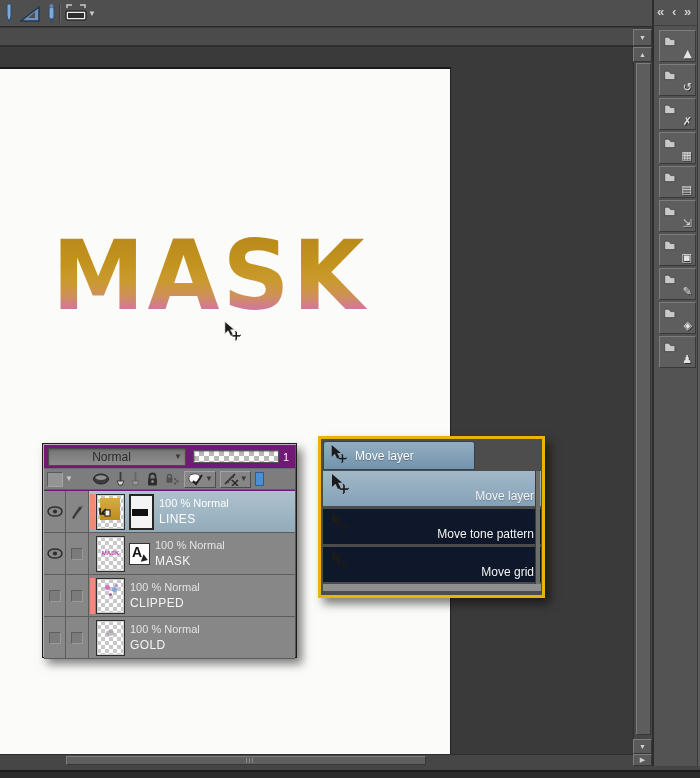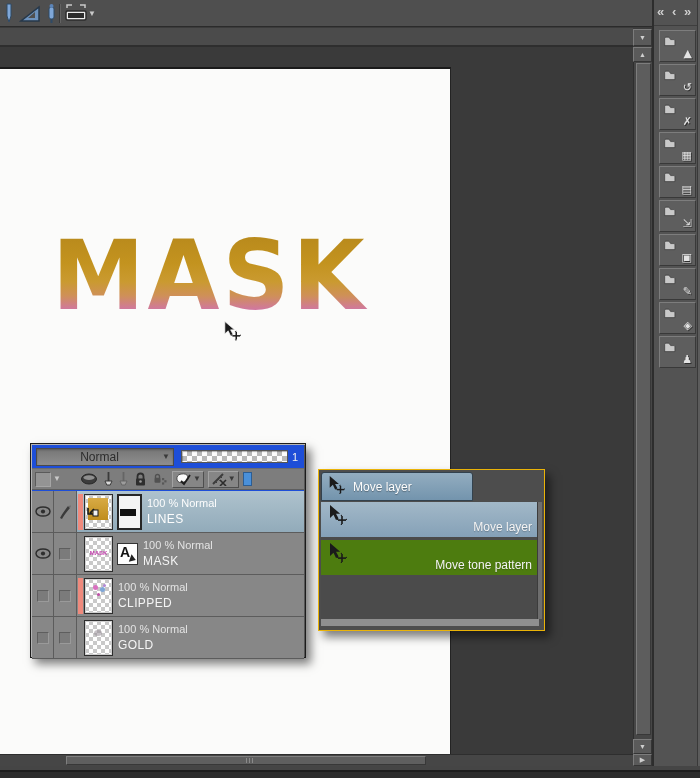--- a/index.html
+++ b/index.html
@@ -65,21 +65,21 @@
   .chev { position:absolute; top:4px; font-size:13px; font-weight:bold; cursor:default; }
   #sidebar-edge { position:absolute; right:0; top:0; width:3px; height:100%;
     background:#5c5c5c; border-left:1px solid #393939; }
   .tool-btn { position:absolute; left:5px; width:37px; height:32px; background:#5e5e5e;
     border:1px solid; border-color:#7d7d7d #393939 #393939 #7d7d7d; }
   .tool-btn .cursor-ic { position:absolute; left:3px; top:3px; }
   .tool-btn .glyph { position:absolute; right:3px; bottom:1px; font-size:11px; color:#e3e3e3;
     text-shadow:1px 1px 0 #2e2e2e; font-family:"DejaVu Sans", sans-serif; }
 
   
-  #layers-panel { left:30px; top:443px; width:276px; height:215px; background:#1d4ed8;
+  #layers-panel { left:42px; top:443px; width:255px; height:215px; background:#701a75;
     border:1px solid #1c1c1c;
     box-shadow:inset 1px 1px 0 #b4b4b4, inset -1px -1px 0 #565656, 5px 6px 9px rgba(0,0,0,.5); }
   #lp-header1 { position:absolute; left:1px; top:1px; right:1px; height:23px;
     display:flex; align-items:center; padding:0 4px; }
   #blend-dd { width:138px; height:18px; background:linear-gradient(#767676,#8e8e8e);
     border:1px solid #4a4a4a; display:flex; align-items:center; color:#2c2c2c; font-size:12px;
     box-shadow:inset 0 1px 2px rgba(0,0,0,.25); }
   #blend-dd .lbl { flex:1; text-align:center; }
   #blend-dd .dd-arrow { color:#3a3a3a; margin-right:3px; }
   #opacity-slider { flex:1; height:13px; margin-left:7px; border:1px solid #555;
@@ -131,29 +131,29 @@
     display:flex; align-items:flex-start; justify-content:flex-start; padding-left:2px; line-height:1.2; }
   .badge-cursor { position:absolute; right:1px; bottom:1px; width:0; height:0;
     border-left:6px solid #222; border-top:4px solid transparent; border-bottom:4px solid transparent;
     transform:rotate(20deg); }
   .row-texts { margin-left:5px; display:flex; flex-direction:column; justify-content:center; gap:3px; }
   .op-text { font-size:11px; color:#e3e3e3; white-space:nowrap; }
   .layer-name { font-size:12px; color:#f4f4f4; letter-spacing:.4px; white-space:nowrap; }
   .lrow.selected .op-text, .lrow.selected .layer-name { color:#fdfdfd; }
 
   
-  #subtool-popup { left:318px; top:469px; width:227px; height:162px; background:#4d4d4d;
-    border:1px solid #eab308; box-shadow:5px 6px 9px rgba(0,0,0,.5); }
+  #subtool-popup { left:318px; top:436px; width:227px; height:162px; background:#4d4d4d;
+    border:3px solid #eab308; box-shadow:5px 6px 9px rgba(0,0,0,.5); }
   #popup-tab { position:absolute; left:2px; top:2px; width:152px; height:29px;
     background:linear-gradient(#93adc0,#7394ad); border:1px solid #33424e; border-radius:3px 3px 0 0;
     display:flex; align-items:center; padding-left:5px; }
   #popup-tab .tab-label { color:#fdfdfd; font-size:12px; margin-left:8px;
     text-shadow:0 1px 1px rgba(0,0,0,.35); }
   #popup-list { position:absolute; left:2px; top:32px; width:218px; bottom:4px; background:#4b4b4b; }
-  .p-item { position:relative; height:38px; background:#4d7c0f; border-bottom:3px solid #4b4b4b; }
+  .p-item { position:relative; height:38px; background:#0f172a; border-bottom:3px solid #4b4b4b; }
   .p-item.selected { background:linear-gradient(#a2b8c8,#85a1b7); }
   .p-item .cursor-ic { position:absolute; left:6px; top:3px; }
   .p-item .p-label { position:absolute; right:7px; bottom:3px; font-size:12px; color:#f4f4f4;
     text-shadow:0 1px 1px rgba(0,0,0,.25); }
   #popup-filler { position:absolute; left:2px; bottom:4px; width:218px; height:7px; background:#8f8f8f; }
   #popup-scrollstrip { position:absolute; right:2px; top:32px; width:5px; bottom:11px; background:#6e6e6e;
     border-left:1px solid #3c3c3c; }
 </style>
 </head>
 <body>
@@ -517,16 +517,32 @@
               <rect x="14.2" y="11" width="1.6" height="8"></rect>
               <polygon points="11,15.1 9.4,15.1 11,13.4 11,16.8"></polygon>
               <polygon points="19,15.1 20.6,15.1 19,13.4 19,16.8"></polygon>
               <polygon points="15,11 15,9.4 13.3,11 16.7,11"></polygon>
               <polygon points="15,19 15,20.6 13.3,19 16.7,19"></polygon>
             </g>
           </svg>
       </span>
       <span class="p-label">Move tone pattern</span>
     </div>
+    <div class="p-item">
+      <span class="cursor-ic">
+        <svg width="20" height="20" viewBox="0 0 20 20">
+            <polygon points="3,0 3,13 6.5,9.8 9,15 11.6,13.5 9,8.8 13.2,8.8" fill="#1b1b1b"></polygon>
+            <g fill="#1b1b1b">
+              <rect x="11" y="14.3" width="8" height="1.6"></rect>
+              <rect x="14.2" y="11" width="1.6" height="8"></rect>
+              <polygon points="11,15.1 9.4,15.1 11,13.4 11,16.8"></polygon>
+              <polygon points="19,15.1 20.6,15.1 19,13.4 19,16.8"></polygon>
+              <polygon points="15,11 15,9.4 13.3,11 16.7,11"></polygon>
+              <polygon points="15,19 15,20.6 13.3,19 16.7,19"></polygon>
+            </g>
+          </svg>
+      </span>
+      <span class="p-label">Move grid</span>
+    </div>
   </div>
   <div id="popup-filler"></div>
   <div id="popup-scrollstrip"></div>
 </div>
 
 </body></html>

